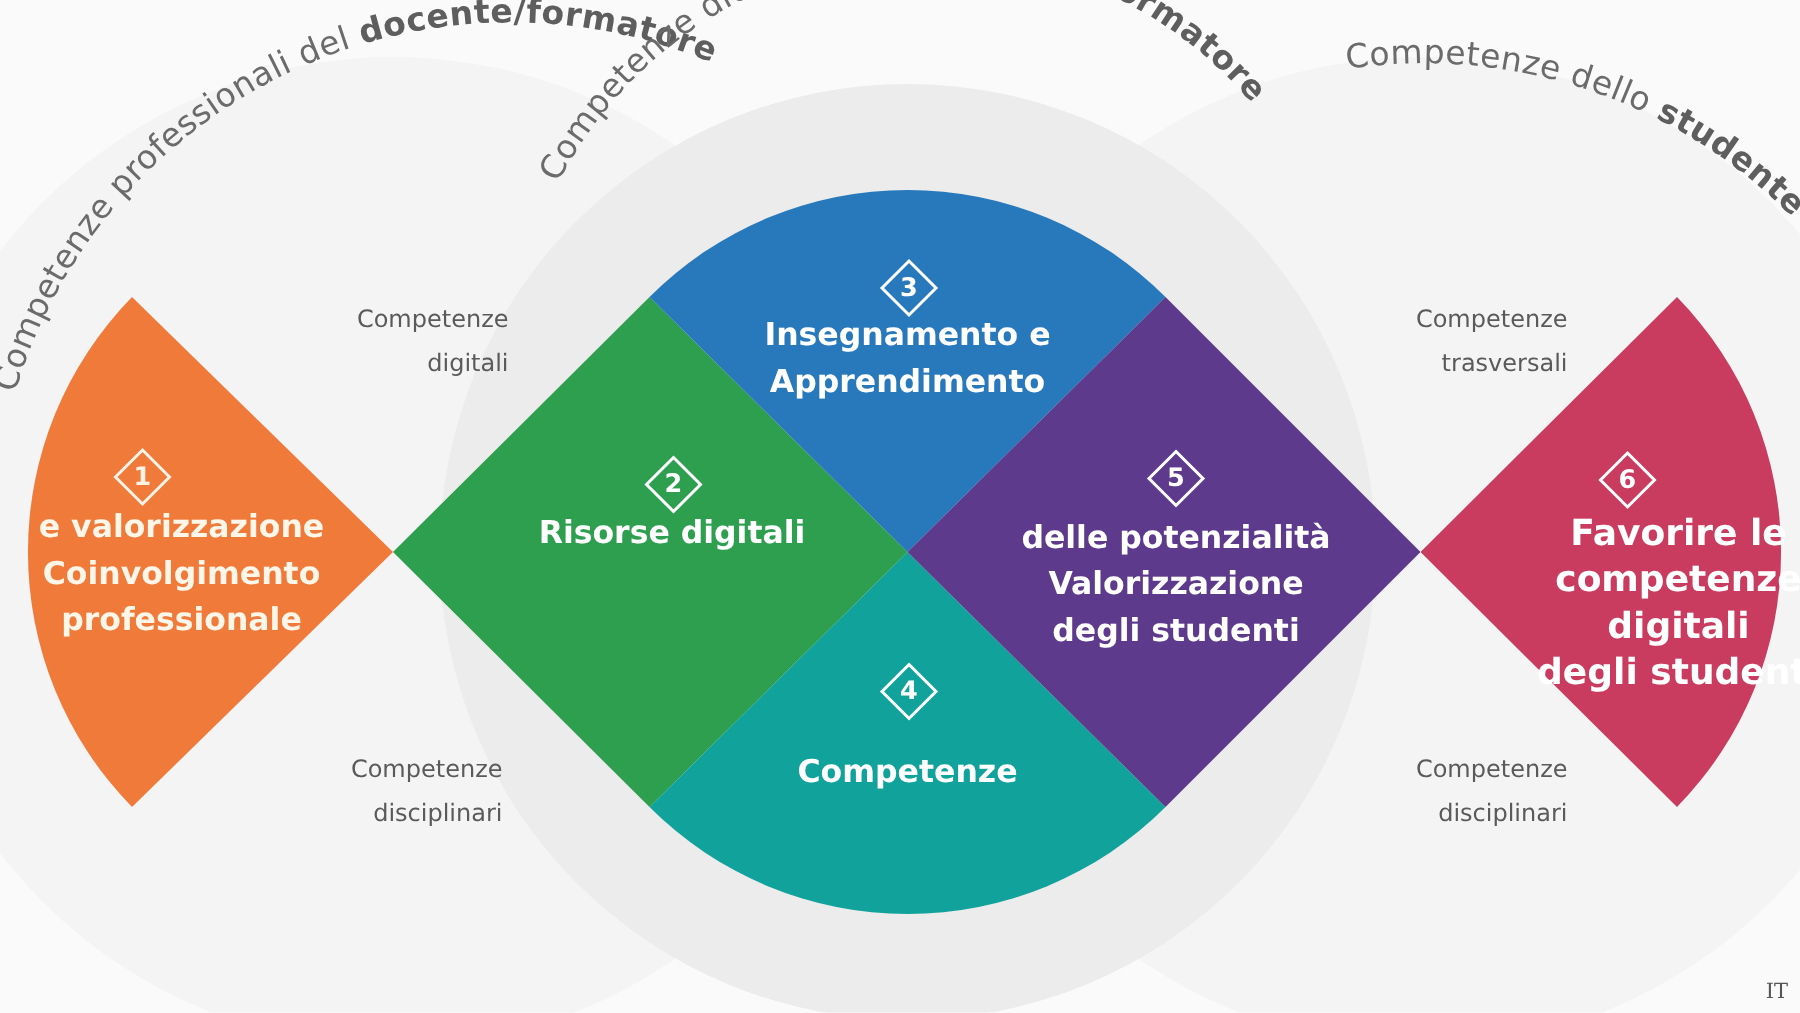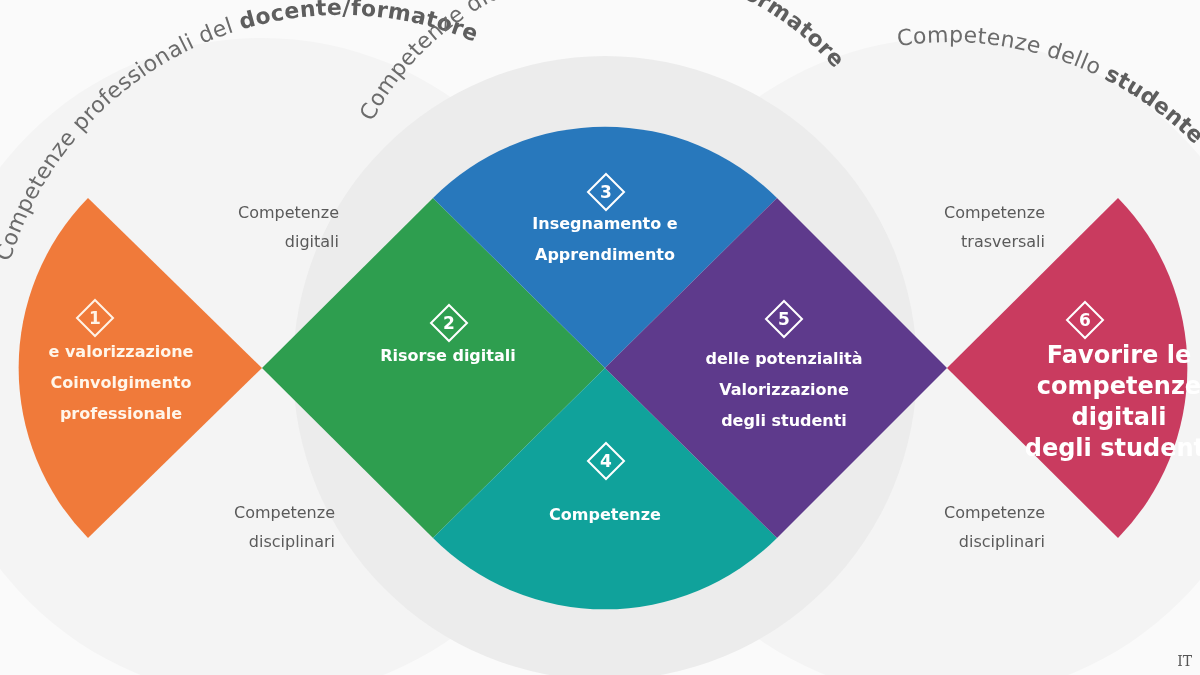--- a/index.html
+++ b/index.html
@@ -11,21 +11,21 @@
   #stage { position: relative; width: 1200px; height: 675px; }
   svg#diagram { position: absolute; left: 0; top: 0; }
   .arc-text { font-size: 22px; fill: #6b6b6b; letter-spacing: 0.3px; }
   .arc-text .bold { font-weight: bold; fill: #5e5e5e; }
   .side-label {
     position: absolute; text-align: right; color: #5a5a5a;
     font-size: 16px; line-height: 29px; width: 160px;
   }
   .area-title {
     position: absolute; text-align: center; color: #ffffff;
-    font-weight: bold; font-size: 16px; line-height: 31px;
+    font-weight: bold; font-size: 21px; line-height: 31px;
   }
   .area-title.orange { color: #fff6ea; }
   .badge {
     position: absolute; width: 40px; height: 40px;
   }
   .badge svg { position: absolute; left: 0; top: 0; }
   .badge span {
     position: absolute; left: 0; top: 0; width: 40px; height: 40px;
     text-align: center; line-height: 40px; color: #ffffff;
     font-weight: bold; font-size: 17px;

